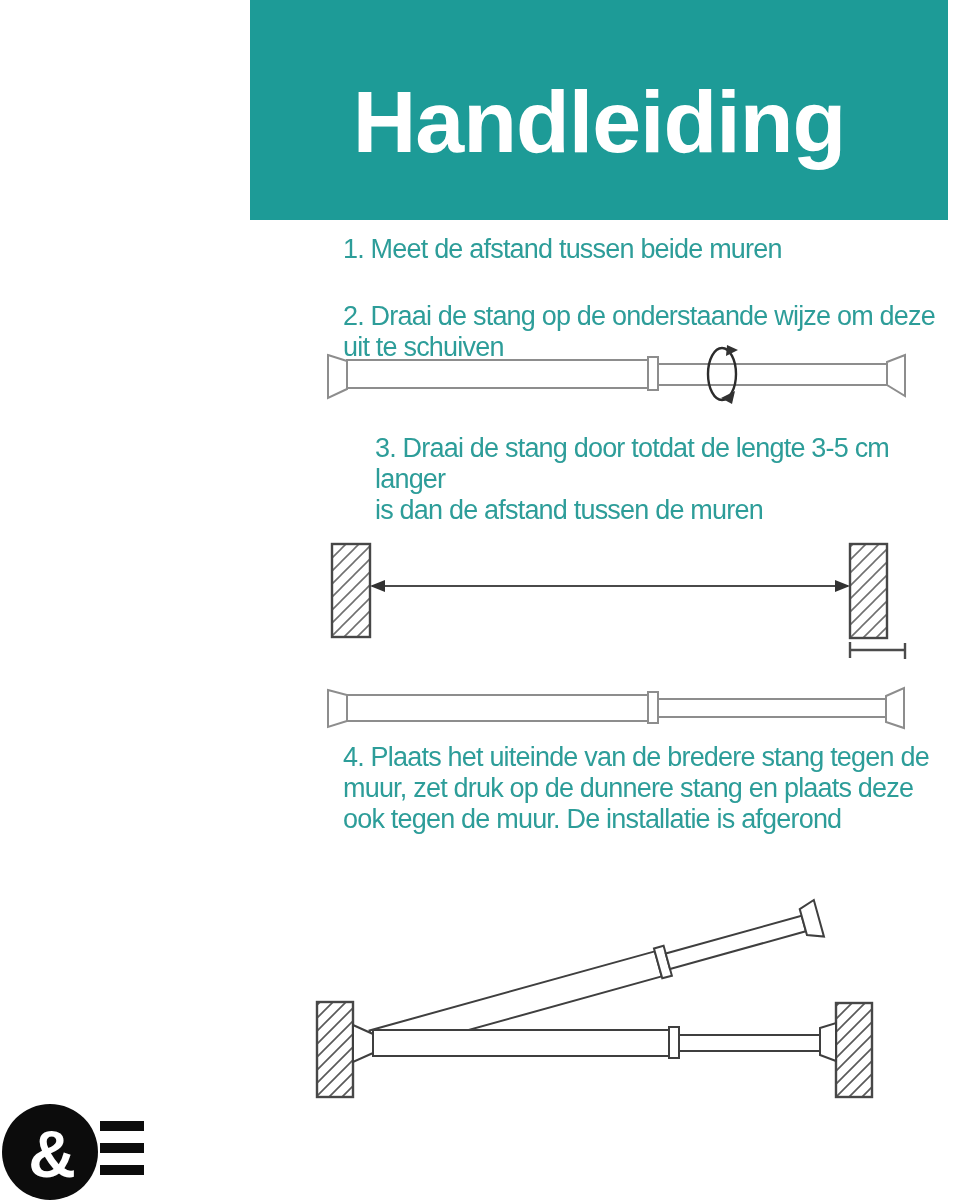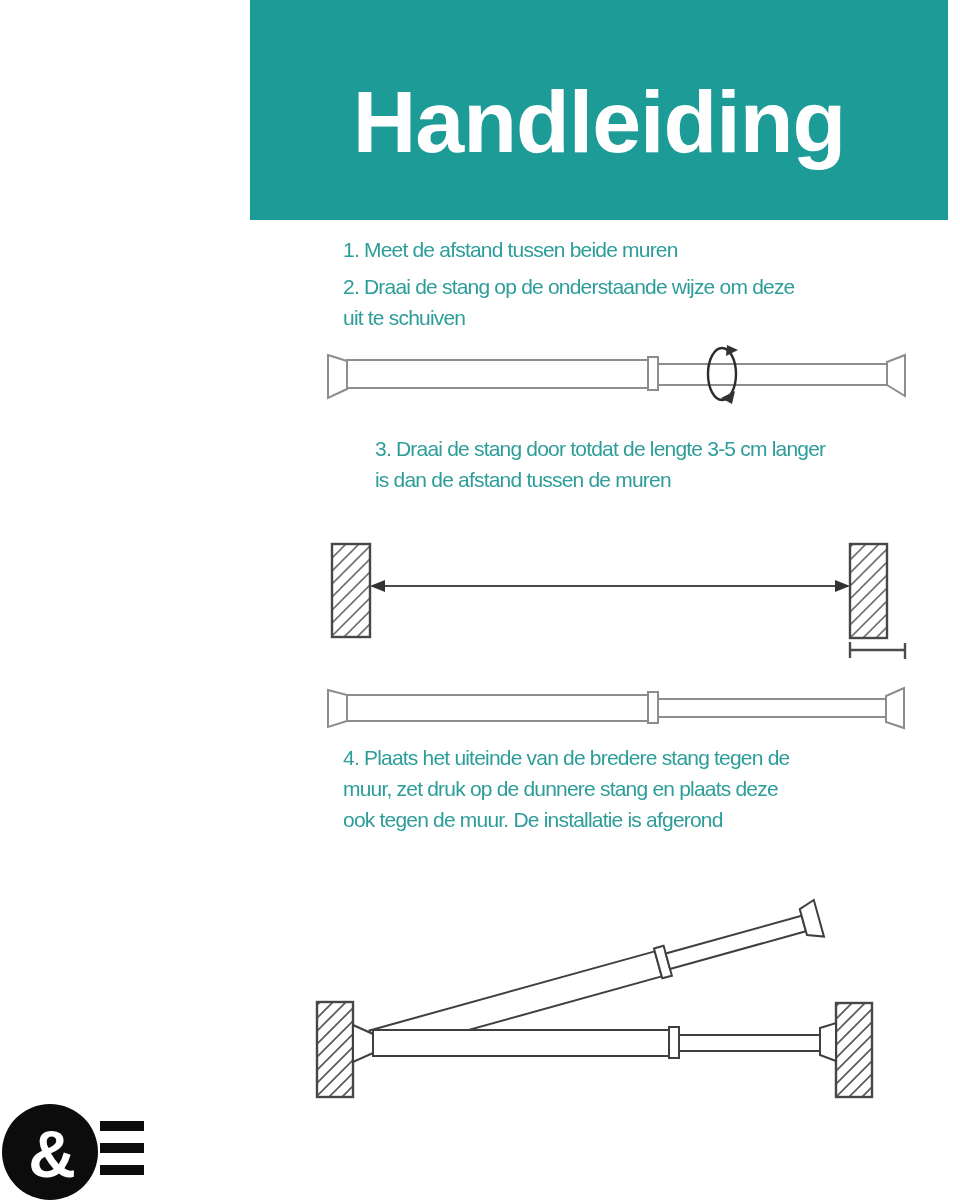--- a/index.html
+++ b/index.html
@@ -18,26 +18,26 @@
     position:absolute;left:250px;top:0;width:698px;height:220px;
     background:var(--teal);
   }
   .page-title{
     position:absolute;left:0;top:78px;width:100%;
     text-align:center;color:#ffffff;font-weight:bold;font-size:88px;
     line-height:1;letter-spacing:-1px;
   }
   .step{
     position:absolute;left:343px;color:var(--text-teal);
-    font-size:21px;line-height:31px;letter-spacing:-0.8px;
+    font-size:27px;line-height:31px;letter-spacing:-0.8px;
     white-space:pre-line;font-weight:bold;font-weight:600;
   }
   .step{font-weight:500;}
   #step1{top:234px;}
-  #step2{top:271px;}
+  #step2{top:301px;}
   #step3{top:433px;margin-left:32px;}
   #step4{top:742px;}
   svg.diagram{position:absolute;display:block;}
   #diagA{left:315px;top:342px;}
   #diagB{left:315px;top:536px;}
   #diagC{left:315px;top:682px;}
   #diagD{left:310px;top:895px;}
   .rod-part{fill:#ffffff;stroke:var(--line);stroke-width:2;}
   .rod-part-dark{fill:#ffffff;stroke:var(--dark-line);stroke-width:2;}
   .wall{stroke:#474747;stroke-width:2.4;}

